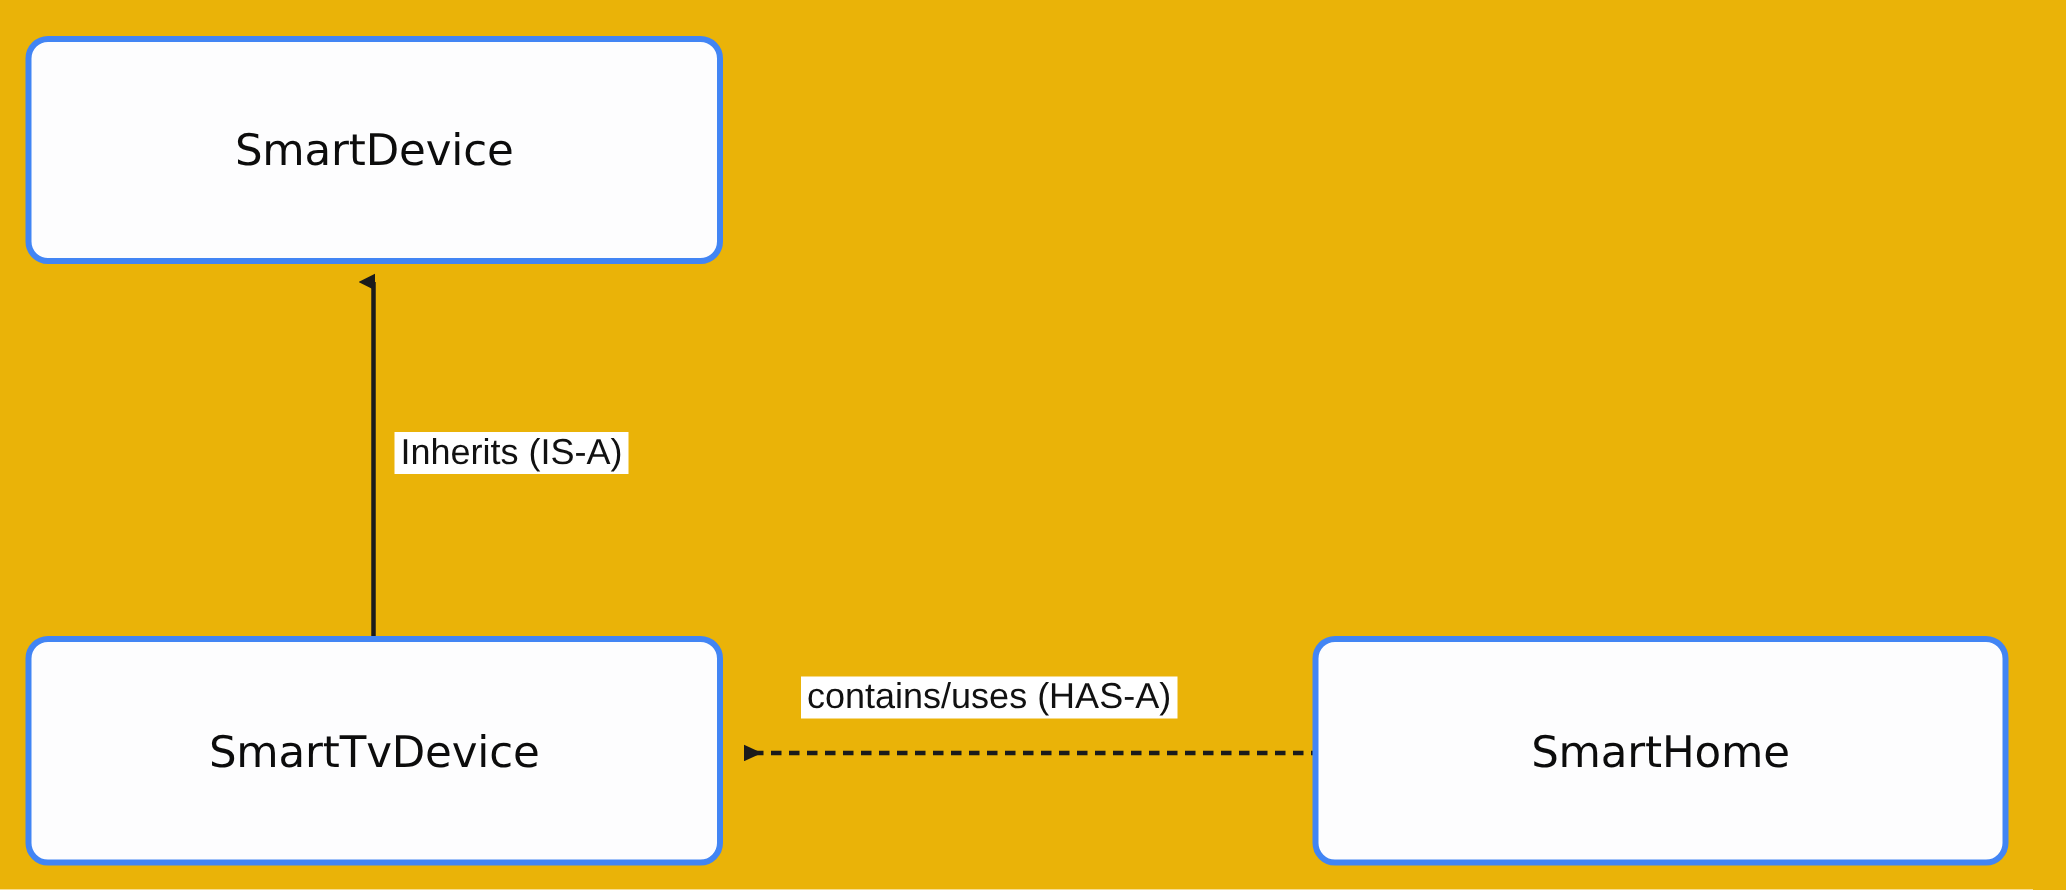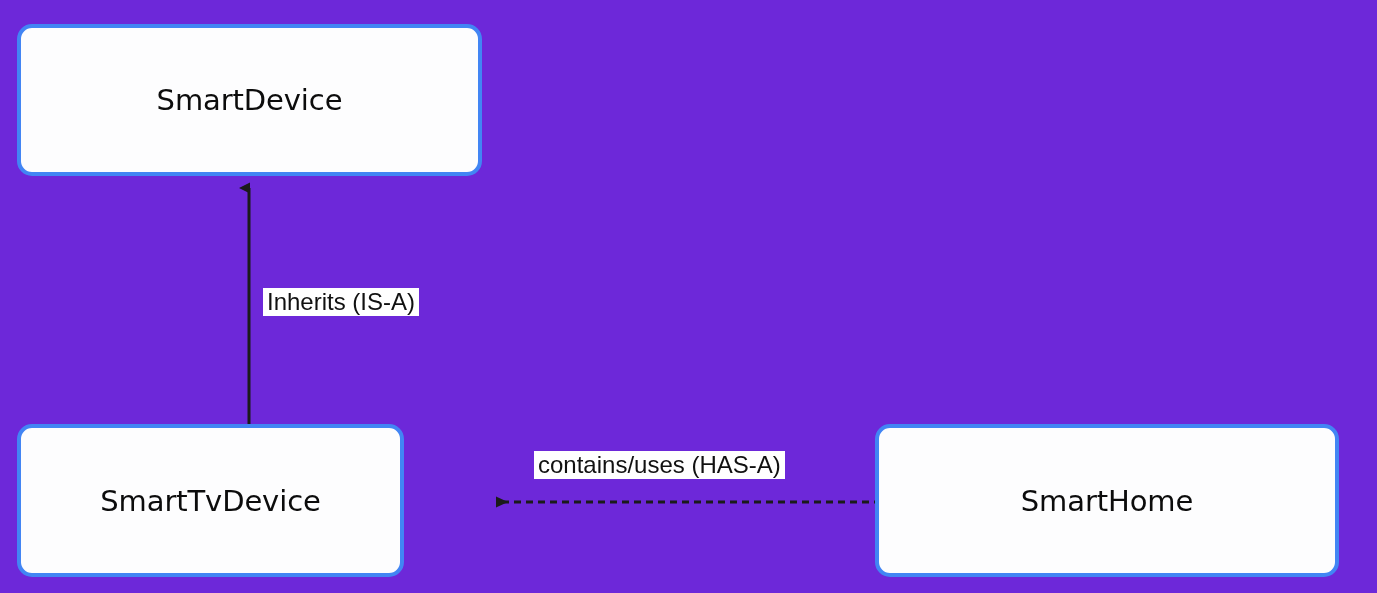--- a/index.html
+++ b/index.html
@@ -4,21 +4,21 @@
 <style>
   html, body {
     margin: 0;
     padding: 0;
     background: #ffffff;
   }
   #canvas {
     position: relative;
     width: 1377px;
     height: 593px;
-    background: #6d28d9;
+    background: #eab308;
     overflow: hidden;
     font-family: "Liberation Sans", sans-serif;
   }
   #edge-layer {
     position: absolute;
     left: 0;
     top: 0;
     width: 1377px;
     height: 593px;
   }
@@ -44,21 +44,21 @@
     position: absolute;
     font-family: "Liberation Sans", sans-serif;
     font-size: 24px;
     font-weight: 400;
     color: #111111;
     white-space: nowrap;
     background: #ffffff;
     padding: 0 4px;
   }
   #node-smartdevice   { left: 17px;  top: 24px;  width: 465px; height: 152px; }
-  #node-smarttvdevice { left: 17px;  top: 424px; width: 387px; height: 153px; }
+  #node-smarttvdevice { left: 17px;  top: 424px; width: 465px; height: 153px; }
   #node-smarthome     { left: 875px; top: 424px; width: 464px; height: 153px; }
 
   #label-inherits { left: 263px; top: 288px; }
   #label-contains { left: 534px; top: 451px; }
 </style>
 </head>
 <body>
 
 <div id="canvas">
 

